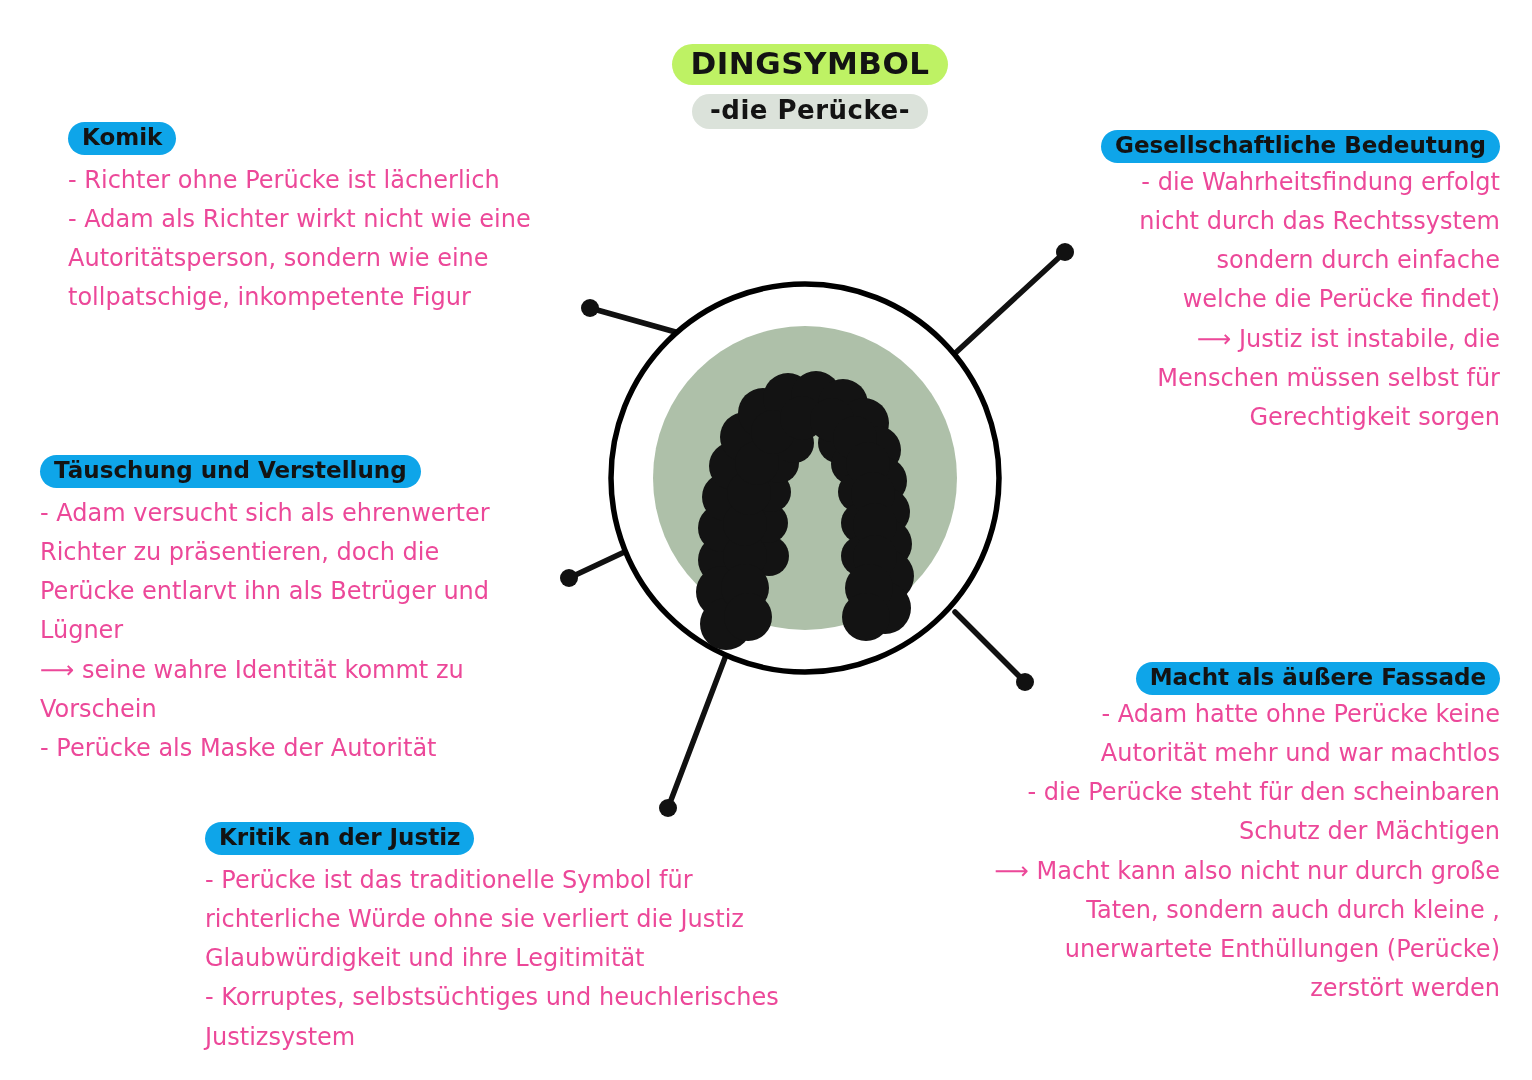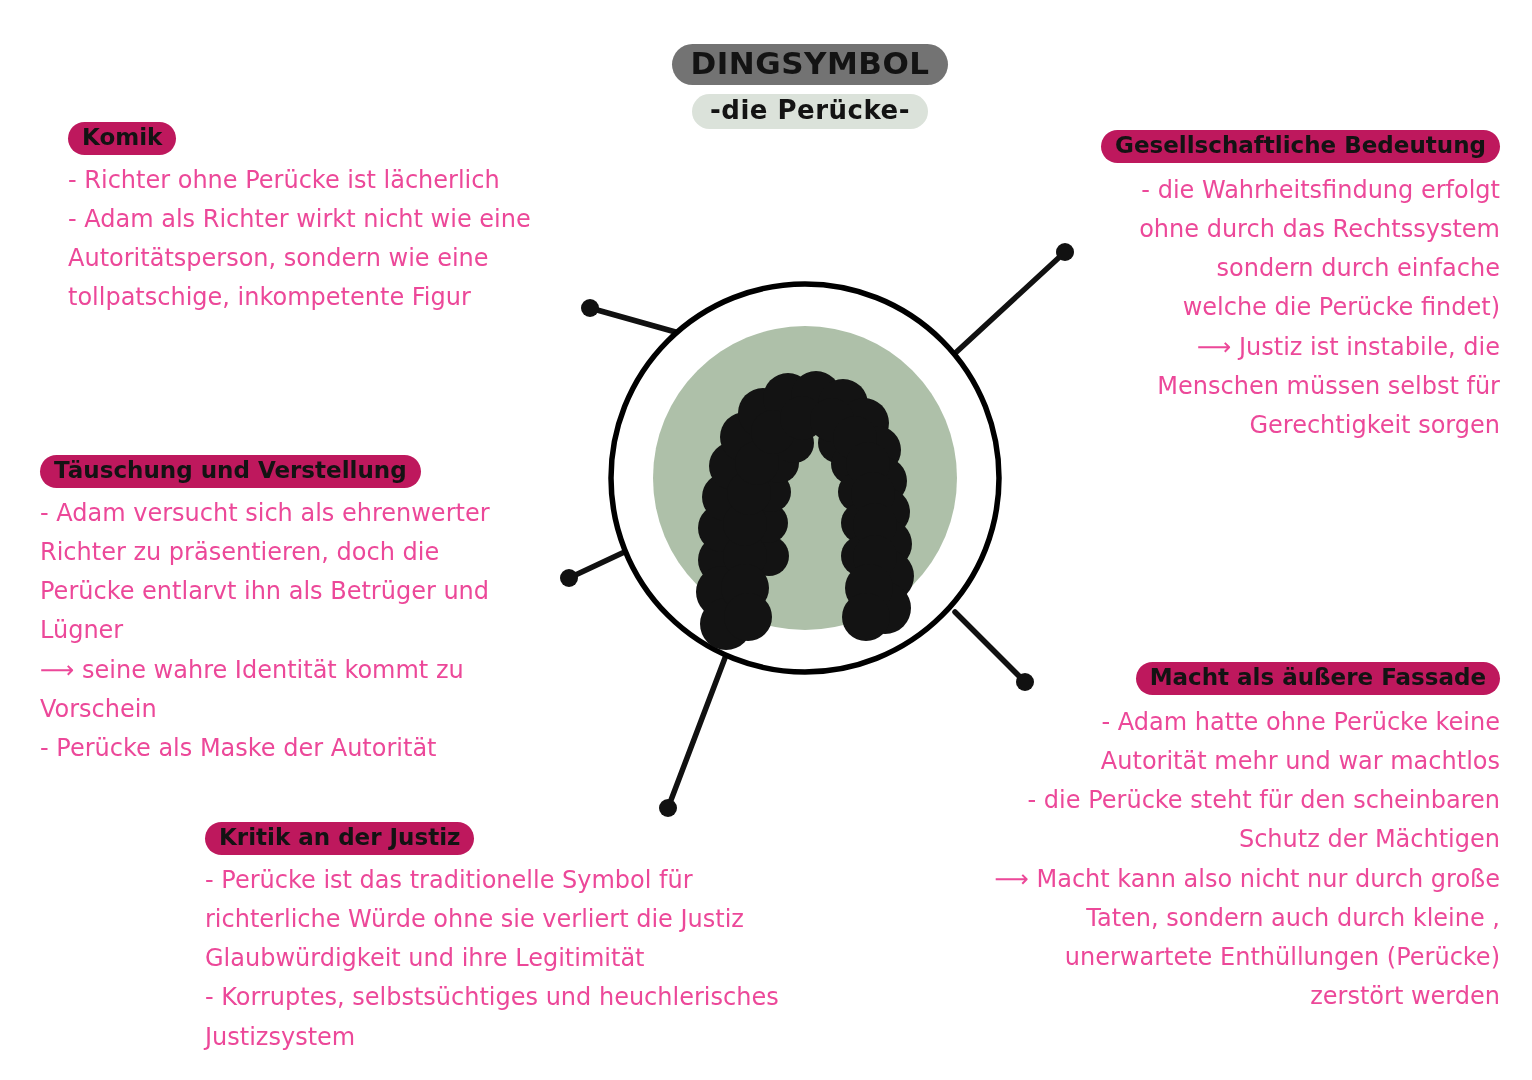--- a/index.html
+++ b/index.html
@@ -39,39 +39,39 @@
     display: inline-block;
     font-weight: 700;
     color: #131313;
     letter-spacing: 0.5px;
     line-height: 1.12;
     padding: 2px 18px 4px 18px;
     border-radius: 22px;
   }
   .title-main {
     font-size: 31px;
-    background: #737373;
+    background: #bef264;
   }
   .title-sub {
     font-size: 26px;
     background: #dbe2da;
     margin-top: 9px;
   }
 
   
   .note {
     position: absolute;
   }
   .note-head {
     display: inline-block;
     font-weight: 700;
     font-size: 23px;
     line-height: 1.18;
     color: #131313;
-    background: #be185d;
+    background: #0ea5e9;
     border-radius: 18px;
     padding: 2px 14px 4px 14px;
     margin-bottom: 6px;
     white-space: nowrap;
   }
   .note-body {
     font-size: 24px;
     line-height: 1.63;
     color: #ec4899;
     font-weight: 400;
@@ -85,21 +85,21 @@
   .align-right { text-align: right; }
 
   
   #note-komik          { left: 68px;  top: 122px;  width: 600px; }
   #note-taeuschung     { left: 40px;  top: 412px;  width: 600px; margin-top: 43px; }
   #note-kritik         { left: 205px; top: 822px;  width: 680px; }
   #note-gesellschaft   { left: 1020px; top: 130px; width: 480px; }
   #note-macht          { left: 905px; top: 662px;  width: 595px; }
 
   #note-gesellschaft .note-head,
-  #note-macht .note-head { margin-bottom: 8px; }
+  #note-macht .note-head { margin-bottom: 0; }
 </style>
 </head>
 <body>
 
 <svg id="center-graphic" viewBox="0 0 1532 1080" width="1532" height="1080" xmlns="http://www.w3.org/2000/svg">
 
   <g stroke="#111111" stroke-width="5.5" stroke-linecap="round" fill="none">
     <line x1="704" y1="340" x2="590" y2="308"></line>
     <line x1="650" y1="540" x2="569" y2="578"></line>
     <line x1="728" y1="650" x2="668" y2="808"></line>
@@ -211,21 +211,21 @@
     <span class="ln">Glaubwürdigkeit und ihre Legitimität</span>
     <span class="ln">- Korruptes, selbstsüchtiges und heuchlerisches</span>
     <span class="ln">Justizsystem</span>
   </div>
 </div>
 
 <div class="note align-right" id="note-gesellschaft">
   <div class="note-head">Gesellschaftliche Bedeutung</div>
   <div class="note-body">
     <span class="ln">- die Wahrheitsfindung erfolgt</span>
-    <span class="ln">ohne durch das Rechtssystem</span>
+    <span class="ln">nicht durch das Rechtssystem</span>
     <span class="ln">sondern durch einfache</span>
     <span class="ln">welche die Perücke findet)</span>
     <span class="ln">⟶ Justiz ist instabile, die</span>
     <span class="ln">Menschen müssen selbst für</span>
     <span class="ln">Gerechtigkeit sorgen</span>
   </div>
 </div>
 
 <div class="note align-right" id="note-macht">
   <div class="note-head">Macht als äußere Fassade</div>

